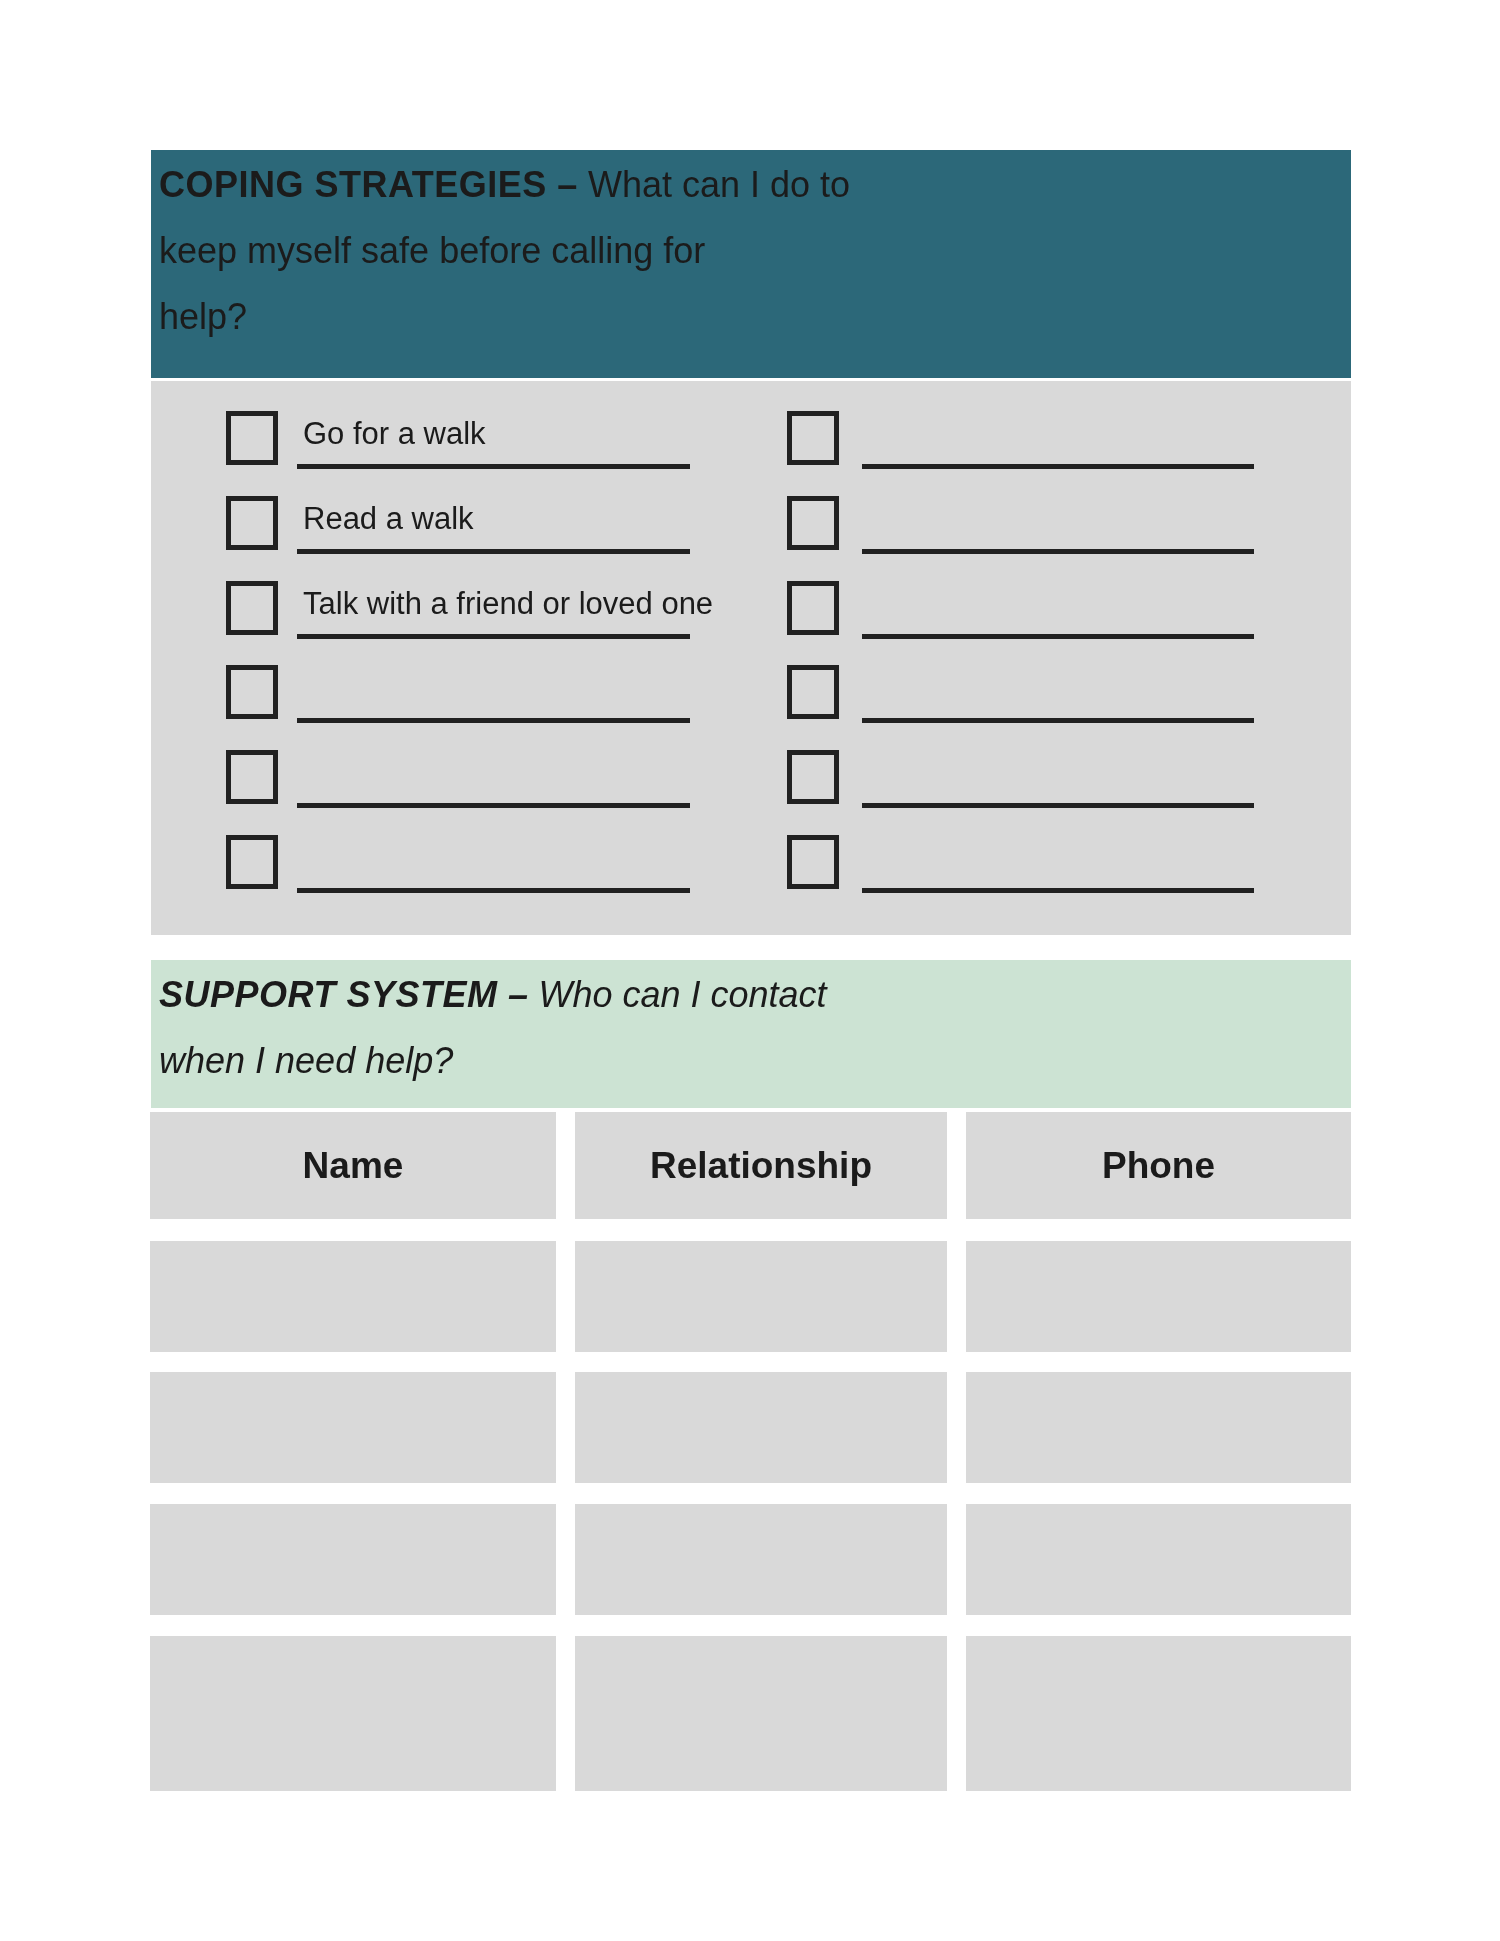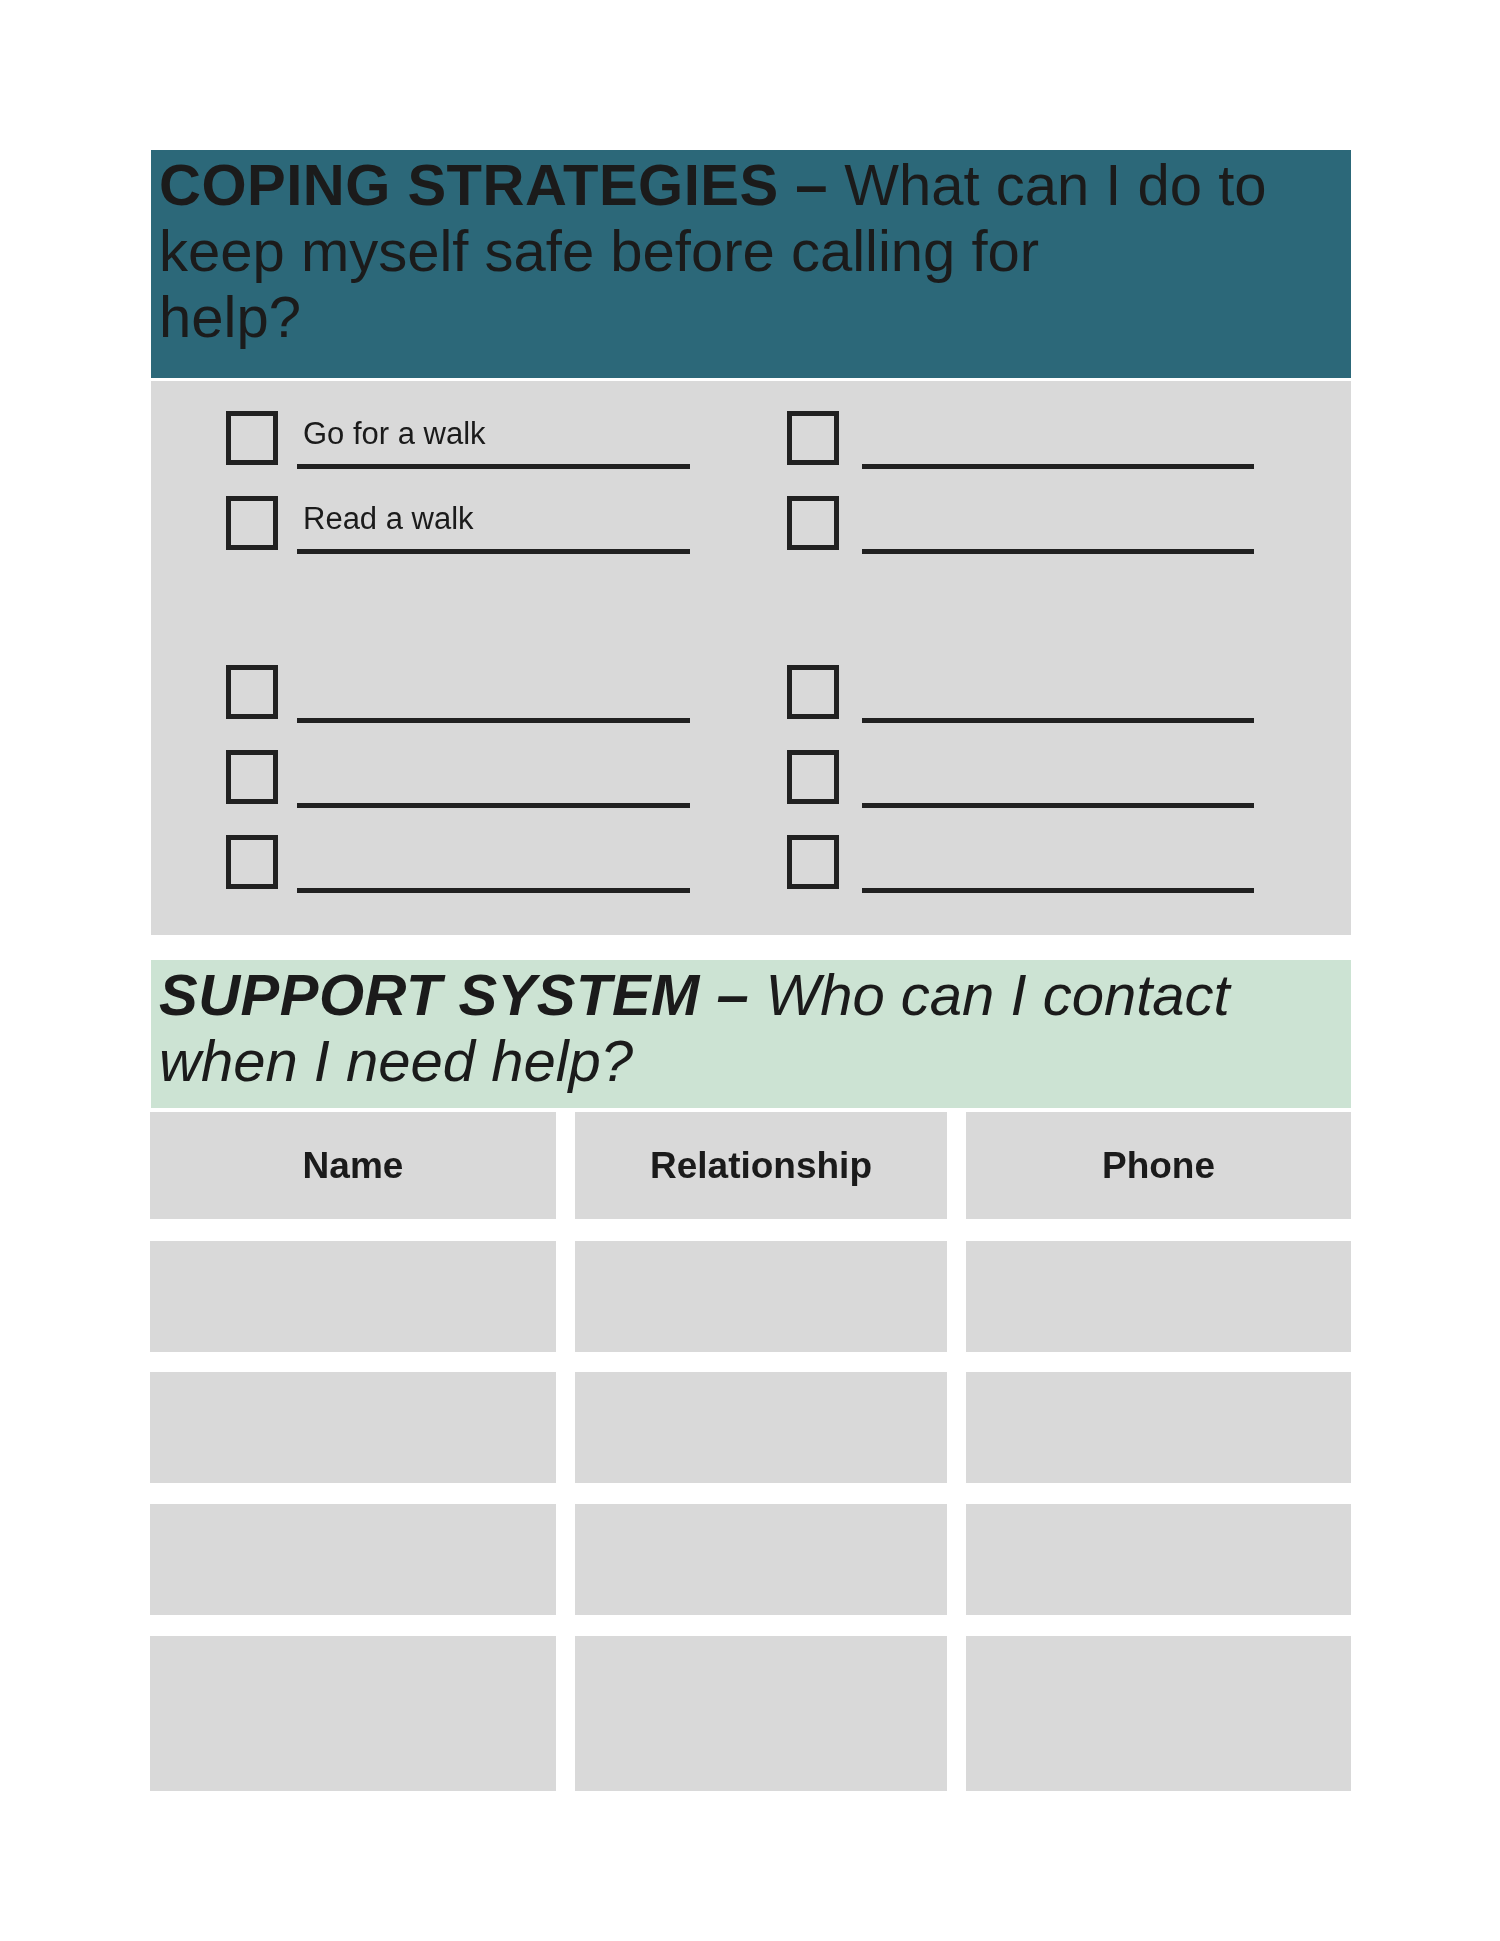--- a/index.html
+++ b/index.html
@@ -5,21 +5,21 @@
   html,body { margin:0; padding:0; }
   body {
     width:1500px; height:1941px;
     background:#ffffff;
     position:relative;
     font-family:"Liberation Sans", sans-serif;
     color:#1b1b1b;
     overflow:hidden;
   }
   
-  .band { position:absolute; left:151px; width:1200px; font-size:58px; line-height:66px; }
+  .band { position:absolute; left:151px; width:1200px; font-size:36px; line-height:66px; }
   .band.teal { top:150px; height:228px; background:#2C6879; }
   .band.mint { top:960px; height:148px; background:#CCE3D3;font-style:italic; }
   .band-inner { padding:2px 24px 0 8px; }
   .hb { font-weight:700; letter-spacing:0.5px; }
 
   
   .panel { position:absolute; left:151px; top:381px; width:1200px; height:554px; background:#D9D9D9; }
   .crow { position:absolute; left:0; width:1024px; height:60px;padding-left:8px; }
   .crow.r1{top:30px} .crow.r2{top:115px} .crow.r3{top:200px}
   .crow.r4{top:284px} .crow.r5{top:369px} .crow.r6{top:454px}
@@ -66,20 +66,27 @@
   </div>
 
   <div class="crow r2">
     <span class="cb l"></span>
     <span class="clabel">Read a walk</span>
     <div class="fline l"></div>
     <span class="cb r"></span>
     <div class="fline r"></div>
   </div>
 
+  <div class="crow r3">
+    <span class="cb l"></span>
+    <span class="clabel">Talk with a friend or loved one</span>
+    <div class="fline l"></div>
+    <span class="cb r"></span>
+    <div class="fline r"></div>
+  </div>
 
   <div class="crow r4">
     <span class="cb l"></span>
     <span class="clabel"></span>
     <div class="fline l"></div>
     <span class="cb r"></span>
     <div class="fline r"></div>
   </div>
 
   <div class="crow r5">

